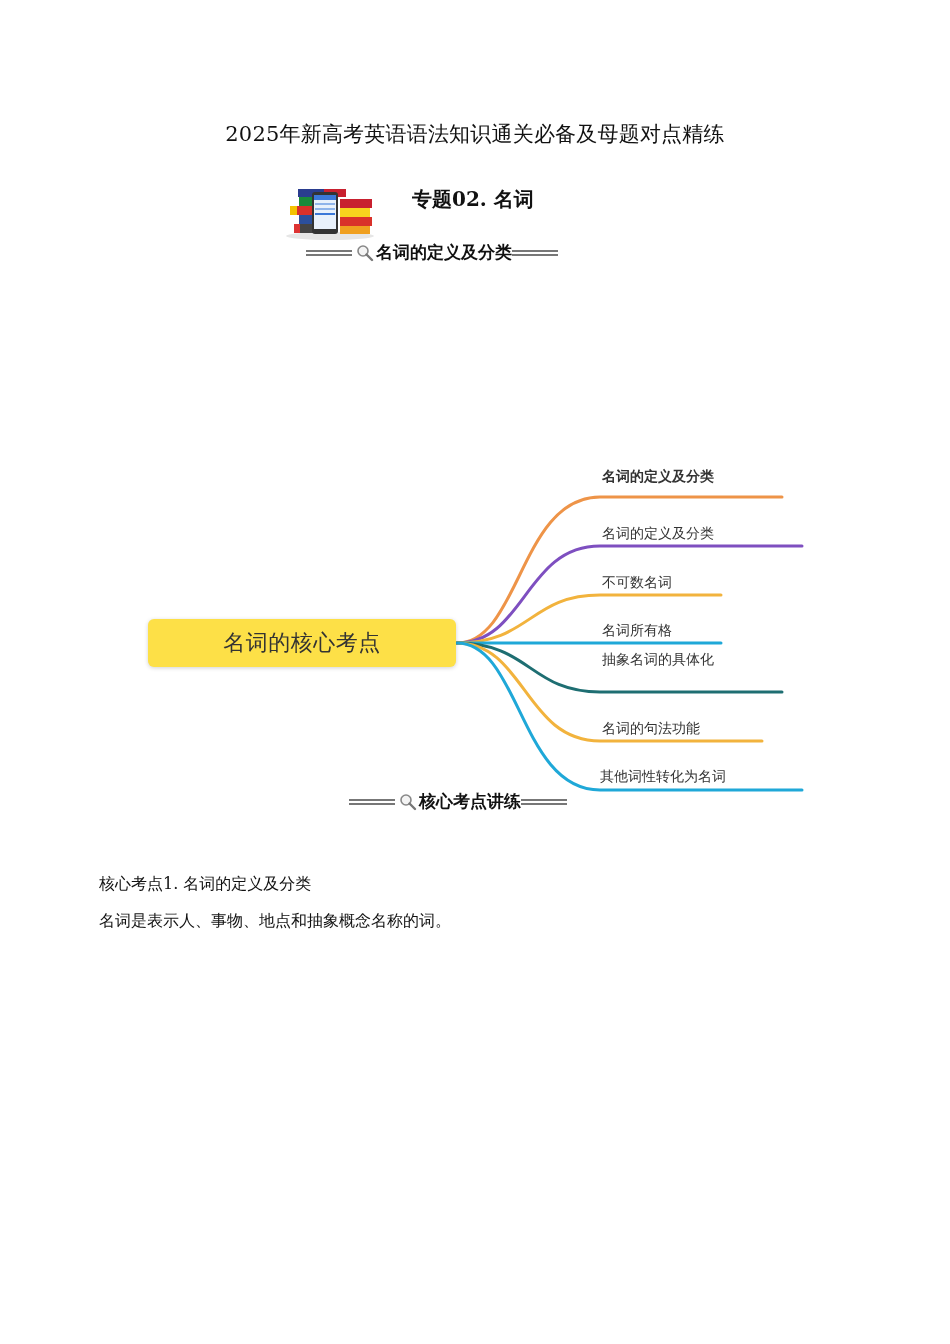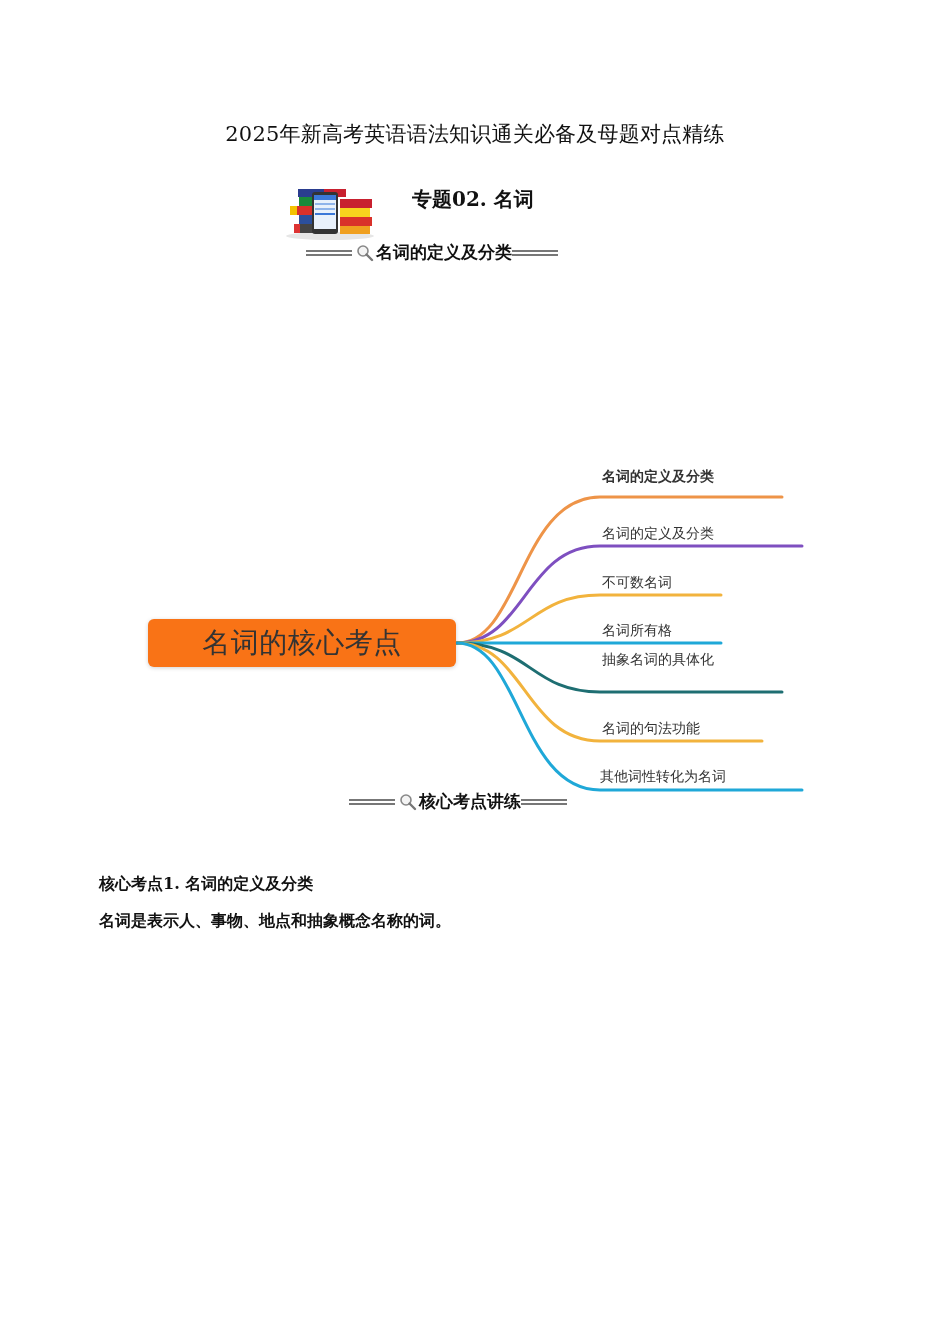--- a/index.html
+++ b/index.html
@@ -8,27 +8,27 @@
   .abs { position: absolute; }
   .title { left: 0; width: 950px; top: 120px; text-align: center;
            font-size: 21px; font-weight: normal; letter-spacing: 0.2px; }
   .subtitle { left: 412px; top: 186px; font-size: 20px; font-weight: bold; text-align: right; }
   .books { left: 284px; top: 184px; width: 92px; height: 56px; }
   .section-head { display: flex; align-items: center; font-size: 17px; font-weight: bold; }
   .dbl { width: 46px; height: 6px; border-top: 2px solid #777; border-bottom: 2px solid #777; box-sizing: border-box; }
   .mag { width: 18px; height: 18px; margin: 0 2px 0 4px; }
   .sec1 { left: 306px; top: 241px; }
   .sec2 { left: 349px; top: 790px; }
-  .root-box { left: 148px; top: 619px; width: 308px; height: 48px; background: #f97316;
+  .root-box { left: 148px; top: 619px; width: 308px; height: 48px; background: #fde047;
               border-radius: 6px; box-shadow: 0 1px 4px rgba(0,0,0,0.18);
               display: flex; align-items: center; justify-content: center;
-              font-family: "DejaVu Sans", "Liberation Sans", sans-serif; font-size: 28px; color: #333; letter-spacing: 0.5px; }
+              font-family: "DejaVu Sans", "Liberation Sans", sans-serif; font-size: 22px; color: #333; letter-spacing: 0.5px; }
   .mm-svg { left: 0; top: 0; }
   .branch-label { font-family: "DejaVu Sans", "Liberation Sans", sans-serif; font-size: 14px; color: #333; }
-  .para { left: 99px; font-size: 16px; font-weight: bold; }
+  .para { left: 99px; font-size: 16px; font-weight: normal; }
   .p1 { top: 874px; }
   .p2 { top: 911px; }
 </style>
 </head>
 <body>
 
 <div class="abs title">2025年新高考英语语法知识通关必备及母题对点精练</div>
 
 <svg class="abs books" viewBox="0 0 92 56">
   <ellipse cx="46" cy="52" rx="44" ry="4" fill="#e6e6e6"></ellipse>

